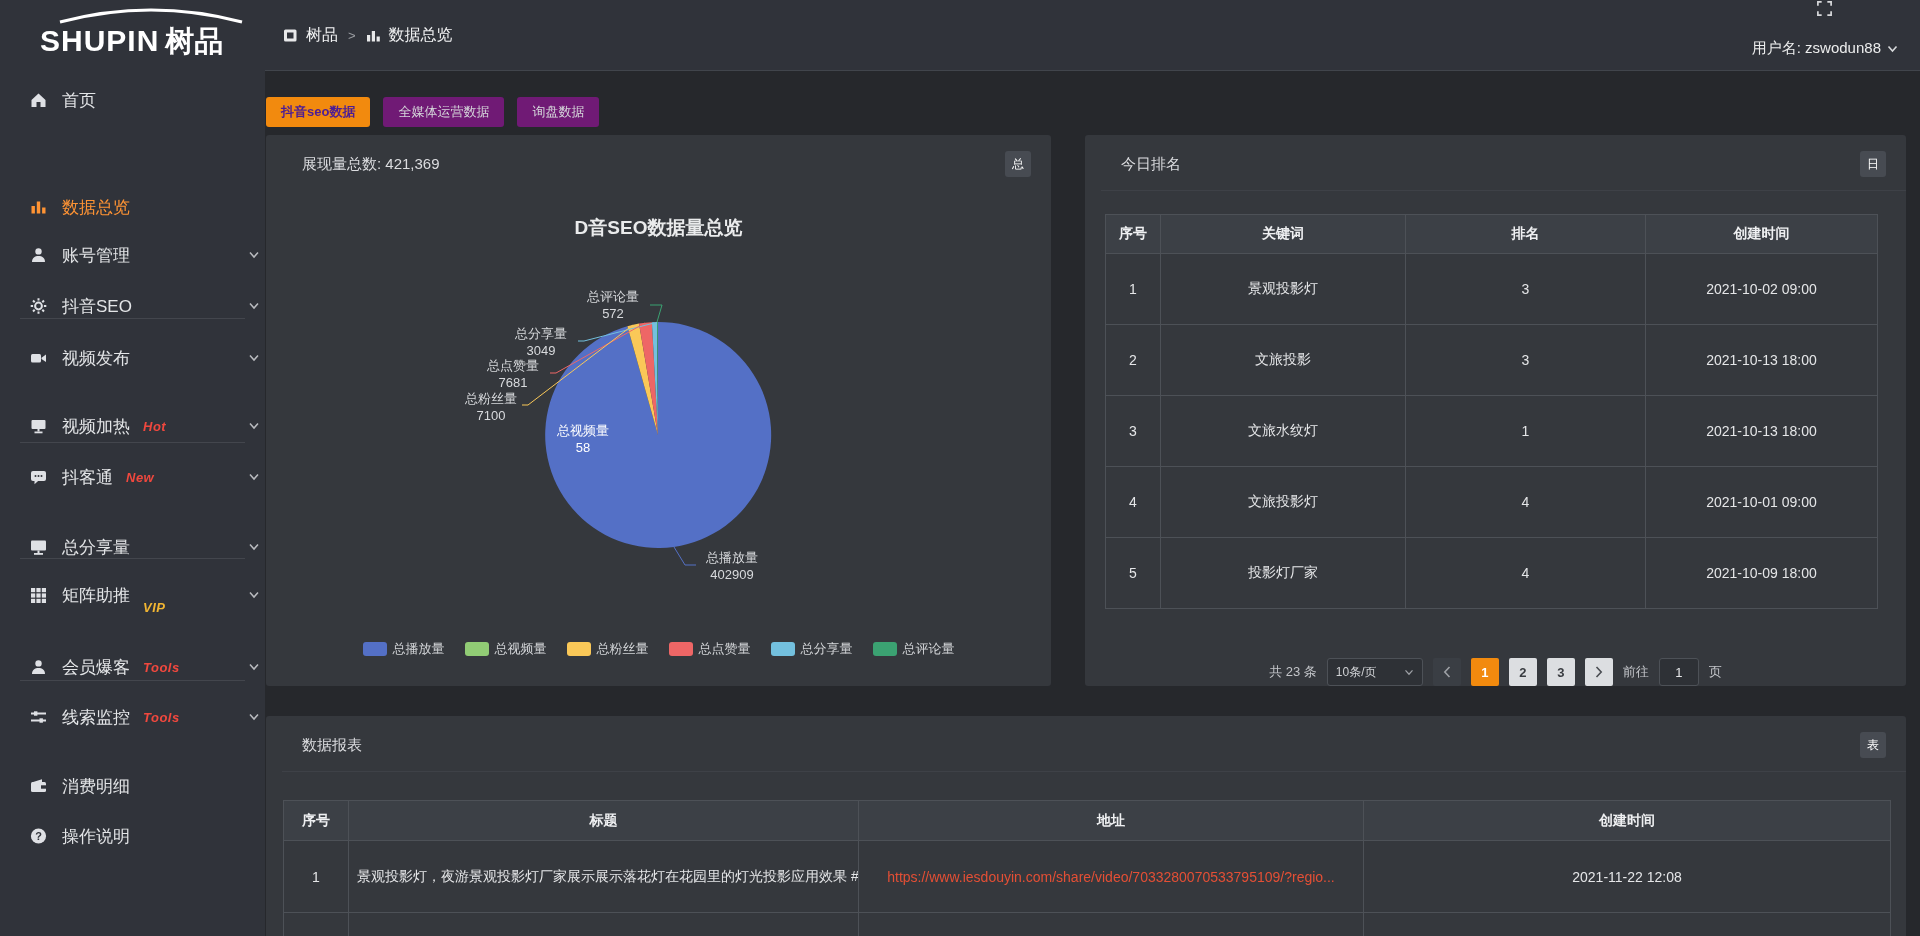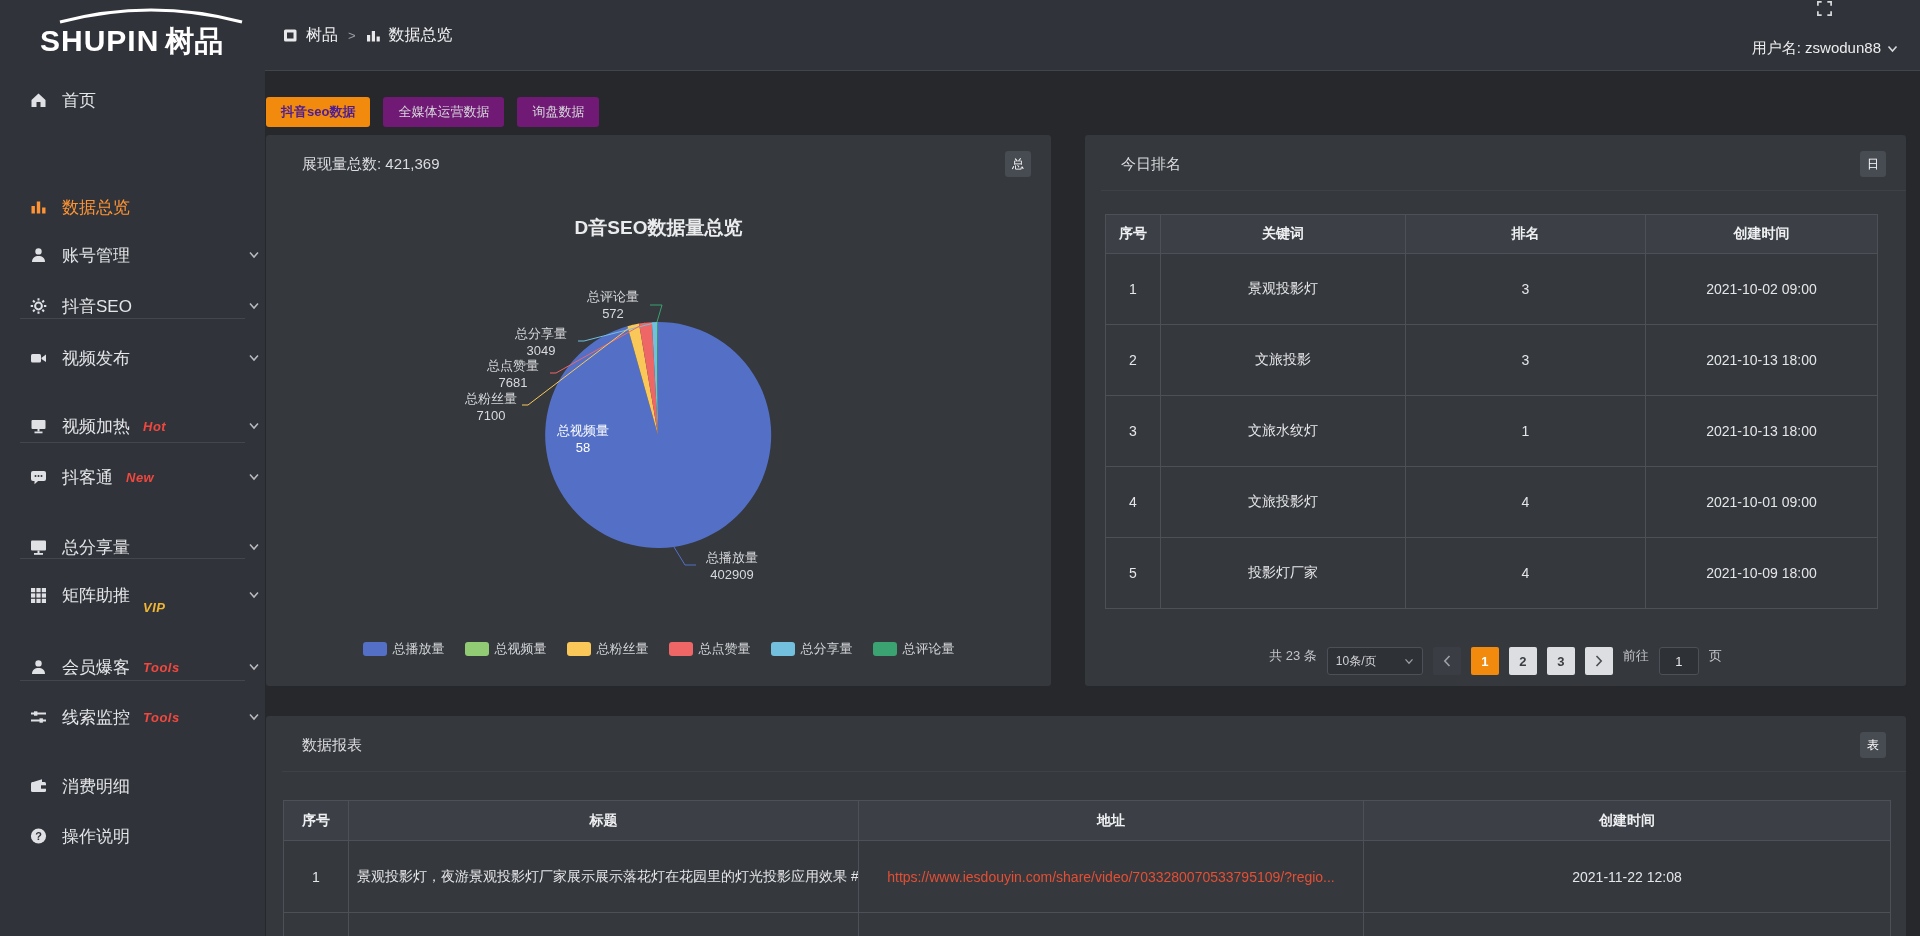--- a/index.html
+++ b/index.html
@@ -68,21 +68,21 @@
   #rank-table td { height:71px; }
   #report-table { left:17px; top:84px; width:1607px; }
   #report-table th { height:40px; }
   #report-table td { height:72px; }
   #report-table td.title-cell { text-align:left; padding:0 8px; }
   #report-table td.url-cell { color:#e44f35; }
   #report-table td.url-cell span { cursor:pointer; }
   #report-table tr.partial td { height:44px; }
 
   
-  #pager { position:absolute; left:0; top:512px; width:821px; display:flex; justify-content:center; gap:10px; font-size:13px; color:#c3c5c9; }
+  #pager { position:absolute; left:0; top:523px; width:821px; display:flex; justify-content:center; align-items:center; gap:10px; font-size:13px; color:#c3c5c9; }
   #page-size { width:96px; height:28px; border:1px solid #4d5157; border-radius:3px; background:#2e3136;
     display:flex; align-items:center; justify-content:space-between; padding:0 8px; font-size:12px; color:#cfd1d4; cursor:pointer; }
   .pg-btn { width:28px; height:28px; border-radius:2px; display:flex; align-items:center; justify-content:center; cursor:pointer; }
   .pg-prev { background:#3a3e44; }
   .pg-num { background:#dcdee1; color:#3a3d42; font-weight:700; font-size:13px; }
   .pg-num.active { background:#f28a0e; color:#fff; }
   .pg-next { background:#dcdee1; }
   #goto-input { width:40px; height:28px; background:#2e3136; border:1px solid #4d5157; border-radius:3px; color:#e6e7e9; text-align:center; font-size:13px; }
 
   svg { display:block; }

